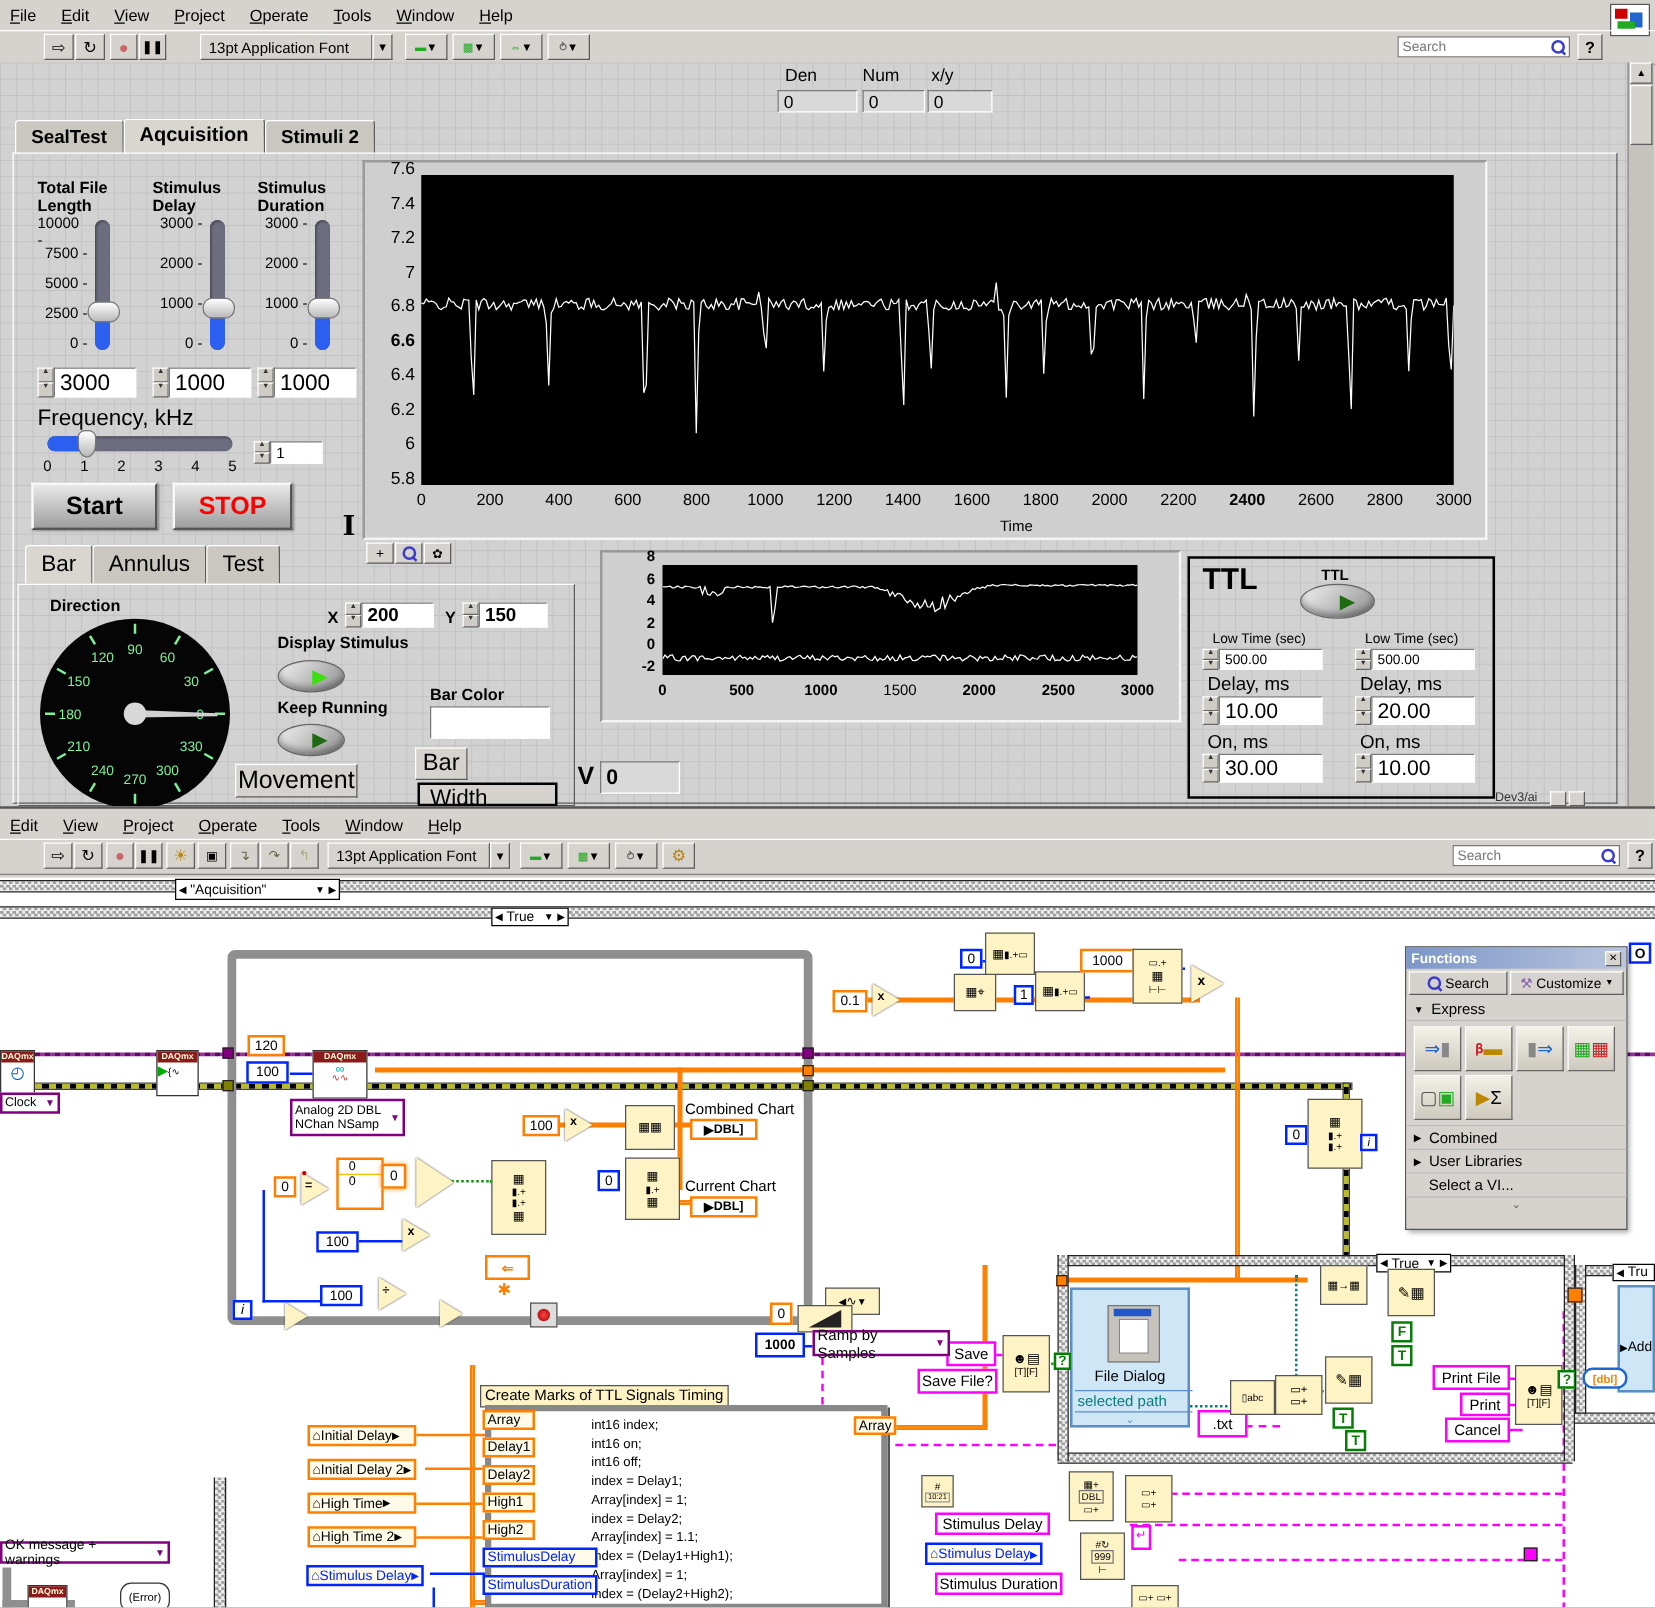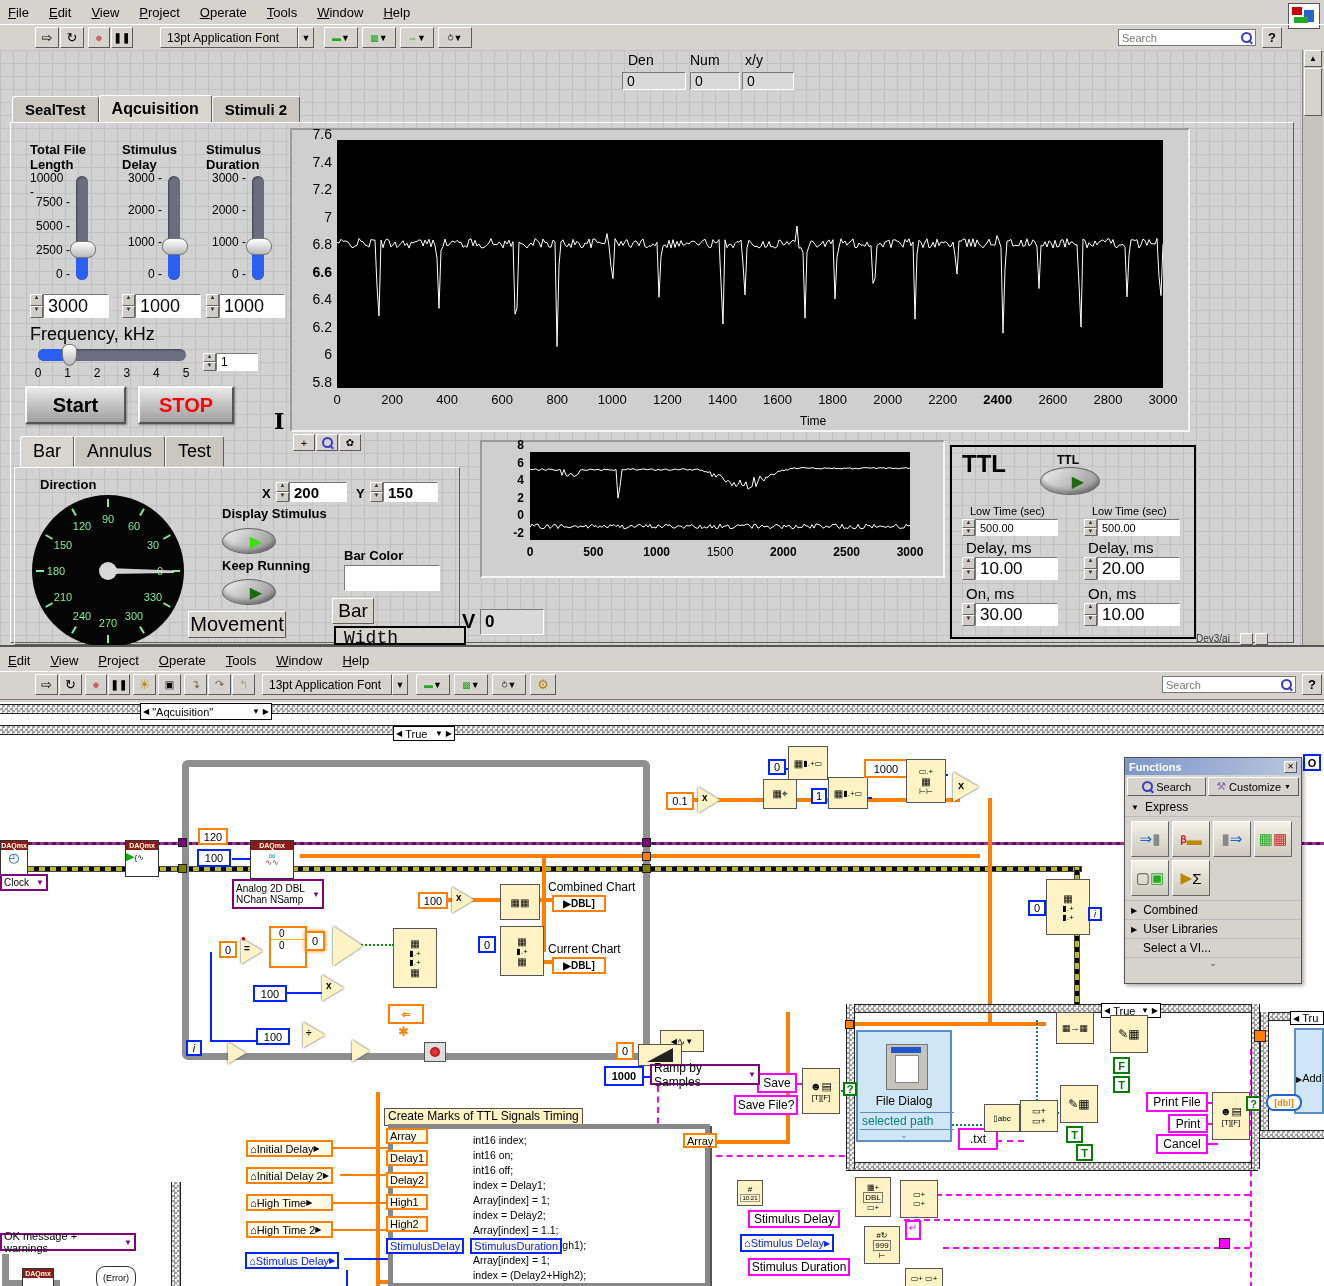--- a/index.html
+++ b/index.html
@@ -327,21 +327,21 @@
 
       <div class="blabel abs" style="left:344px;top:498px;">Bar Color</div>
       <div class="sunk abs" style="left:344px;top:515px;width:96px;height:26px;background:#fff;"></div>
 
       <div class="tbtn abs" style="left:188px;top:561px;width:98px;height:27px;font-size:20px;">
           <span>Movement</span>
         </div>
       <div class="tbtn abs" style="left:332px;top:548px;width:42px;height:26px;font-size:19px;">
           <span>Bar</span>
         </div>
-      <div class="abs" style="left:334px;top:576px;width:132px;height:19px;border:2px solid #000;background:#d6d3ce;font-size:18px;padding-left:8px;box-sizing:border-box;font-family:Liberation Mono, monospace;"><span>Width</span></div>
+      <div class="abs" style="left:334px;top:576px;width:112px;height:19px;border:2px solid #000;background:#d6d3ce;font-size:18px;padding-left:8px;box-sizing:border-box;"><span>Width</span></div>
 
       <div class="abs" style="left:462px;top:560px;font-size:20px;font-weight:bold;">V</div>
       <div class="grayfield abs" style="left:480px;top:559px;width:64px;height:26px;font-size:17px;font-weight:bold;">
           <span>0</span>
         </div>
 
       <div class="recess abs" style="left:480px;top:390px;width:465px;height:138px;background:#cfcfcf;"></div>
       <div id="scy" class="abs" style="left:498px;top:396px;width:28px;height:88px;">
           <span style="position: absolute; right: 2px; top: -8px; font-size: 12px; font-weight: bold;">8</span>
           <span style="position: absolute; right: 2px; top: 9.6px; font-size: 12px; font-weight: bold;">6</span>
@@ -859,21 +859,21 @@
           </div>
       </div>
       <div class="abs" style="left:386px;top:426px;display:flex;flex-direction:column;gap:6px;">
 
       <div class="localvar lv-or" style="height:16px;">Array</div>
           <div class="localvar lv-or" style="height:16px;">Delay1</div>
           <div class="localvar lv-or" style="height:16px;">Delay2</div>
           <div class="localvar lv-or" style="height:16px;">High1</div>
           <div class="localvar lv-or" style="height:16px;">High2</div>
         </div>
-      <div class="abs" style="left:386px;top:536px;display:flex;flex-direction:row;gap:6px;">
+      <div class="abs" style="left:386px;top:536px;display:flex;flex-direction:column;gap:6px;">
 
       <div class="localvar lv-bl" style="height:16px;color:#0026ff;">StimulusDelay</div>
           <div class="localvar lv-bl" style="height:16px;color:#0026ff;">StimulusDuration</div>
         </div>
       <div class="localvar lv-or abs" style="left:683px;top:431px;height:15px;">
           <span>Array</span>
         </div>
 
       <div class="abs" style="left:246px;top:438px;display:flex;flex-direction:column;gap:10px;">
 

